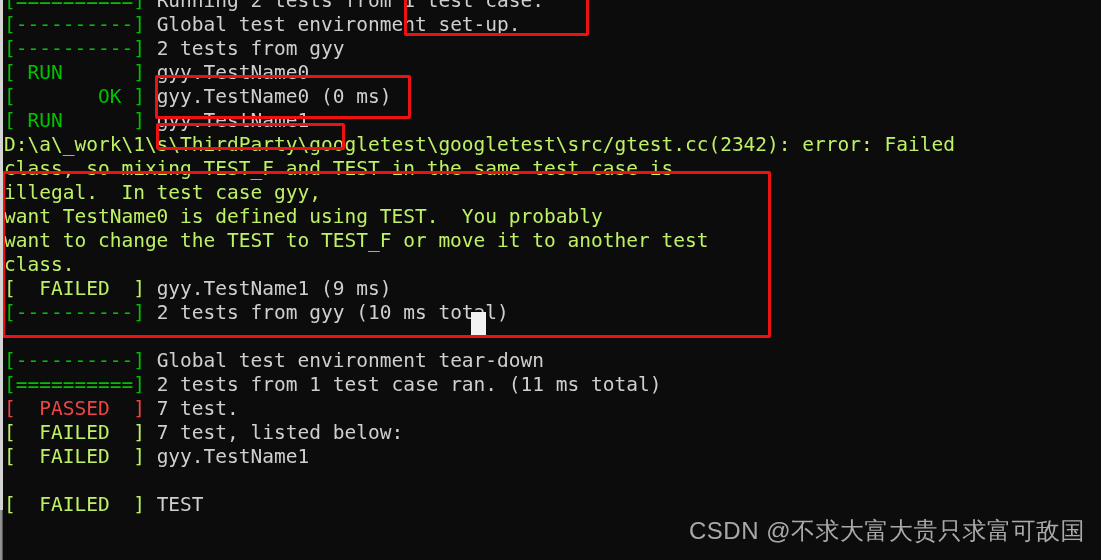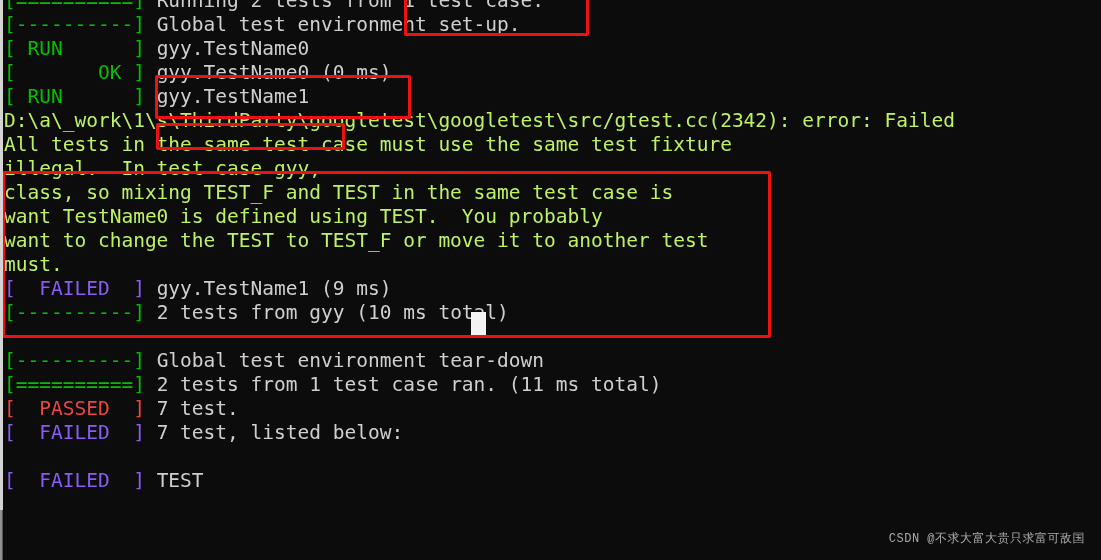--- a/index.html
+++ b/index.html
@@ -54,21 +54,21 @@
   .line {
     height: 24px;
     line-height: 24px;
     white-space: pre;
     font-size: 19.5px;
     letter-spacing: 0px;
     color: #cfcfcf;
     font-family: "DejaVu Sans Mono", "Liberation Mono", monospace;
   }
   .tag        { color: #00c000; }
-  .tag-fail   { color: #8b5cf6; }
+  .tag-fail   { color: #bef264; }
   .tag-pass   { color: #ef4444; }
   .body-text  { color: #cfcfcf; }
   .err-text   { color: #bef264; }
   .blank      { color: transparent; }
 
   
   .anno {
     position: absolute;
     border: 3px solid #ee1111;
     border-radius: 2px;
@@ -91,57 +91,58 @@
     background: #f2f2f2;
     z-index: 25;
   }
 
   
   #watermark {
     position: absolute;
     right: 16px;
     bottom: 13px;
     color: #b7b7b7;
-    font-size: 12px;
-    font-family: Liberation Mono, monospace;
+    font-size: 24px;
+    font-family: Liberation Sans, sans-serif;
     letter-spacing: 0.5px;
     z-index: 35;
     white-space: nowrap;
     opacity: 0.92;
   }
 </style>
 </head>
 <body>
 
 <div id="terminal">
 
   <div id="left-edge">
     <div id="left-edge-thumb"></div>
   </div>
 
   <div id="console">
       <div class="line"><span class="tag">[==========]</span><span class="body-text"> Running 2 tests from 1 test case.</span></div>
       <div class="line"><span class="tag">[----------]</span><span class="body-text"> Global test environment set-up.</span></div>
+      <div class="line"><span class="tag">[----------]</span><span class="body-text"> 2 tests from gyy</span></div>
       <div class="line"><span class="tag">[ RUN      ]</span><span class="body-text"> gyy.TestName0</span></div>
       <div class="line"><span class="tag">[       OK ]</span><span class="body-text"> gyy.TestName0 (0 ms)</span></div>
       <div class="line"><span class="tag">[ RUN      ]</span><span class="body-text"> gyy.TestName1</span></div>
       <div class="line"><span class="err-text">D:\a\_work\1\s\ThirdParty\googletest\googletest\src/gtest.cc(2342): error: Failed</span></div>
-      <div class="line"><span class="err-text">All tests in the same test case must use the same test fixture</span></div>
+      <div class="line"><span class="err-text">class, so mixing TEST_F and TEST in the same test case is</span></div>
       <div class="line"><span class="err-text">illegal.  In test case gyy,</span></div>
-      <div class="line"><span class="err-text">class, so mixing TEST_F and TEST in the same test case is</span></div>
       <div class="line"><span class="err-text">want TestName0 is defined using TEST.  You probably</span></div>
       <div class="line"><span class="err-text">want to change the TEST to TEST_F or move it to another test</span></div>
-      <div class="line"><span class="err-text">must.</span></div>
+      <div class="line"><span class="err-text">class.</span></div>
       <div class="line"><span class="tag-fail">[  FAILED  ]</span><span class="body-text"> gyy.TestName1 (9 ms)</span></div>
       <div class="line"><span class="tag">[----------]</span><span class="body-text"> 2 tests from gyy (10 ms total)</span></div>
       <div class="line"><span class="blank"></span></div>
       <div class="line"><span class="tag">[----------]</span><span class="body-text"> Global test environment tear-down</span></div>
       <div class="line"><span class="tag">[==========]</span><span class="body-text"> 2 tests from 1 test case ran. (11 ms total)</span></div>
       <div class="line"><span class="tag-pass">[  PASSED  ]</span><span class="body-text"> 7 test.</span></div>
       <div class="line"><span class="tag-fail">[  FAILED  ]</span><span class="body-text"> 7 test, listed below:</span></div>
+      <div class="line"><span class="tag-fail">[  FAILED  ]</span><span class="body-text"> gyy.TestName1</span></div>
       <div class="line"><span class="blank"></span></div>
       <div class="line"><span class="tag-fail">[  FAILED  ]</span><span class="body-text"> TEST</span></div>
     </div>
 
   <div class="anno" id="anno-testcase"></div>
   <div class="anno" id="anno-testname0"></div>
   <div class="anno" id="anno-testname1"></div>
   <div class="anno" id="anno-errorblock"></div>
 
   <div id="caret"></div>

